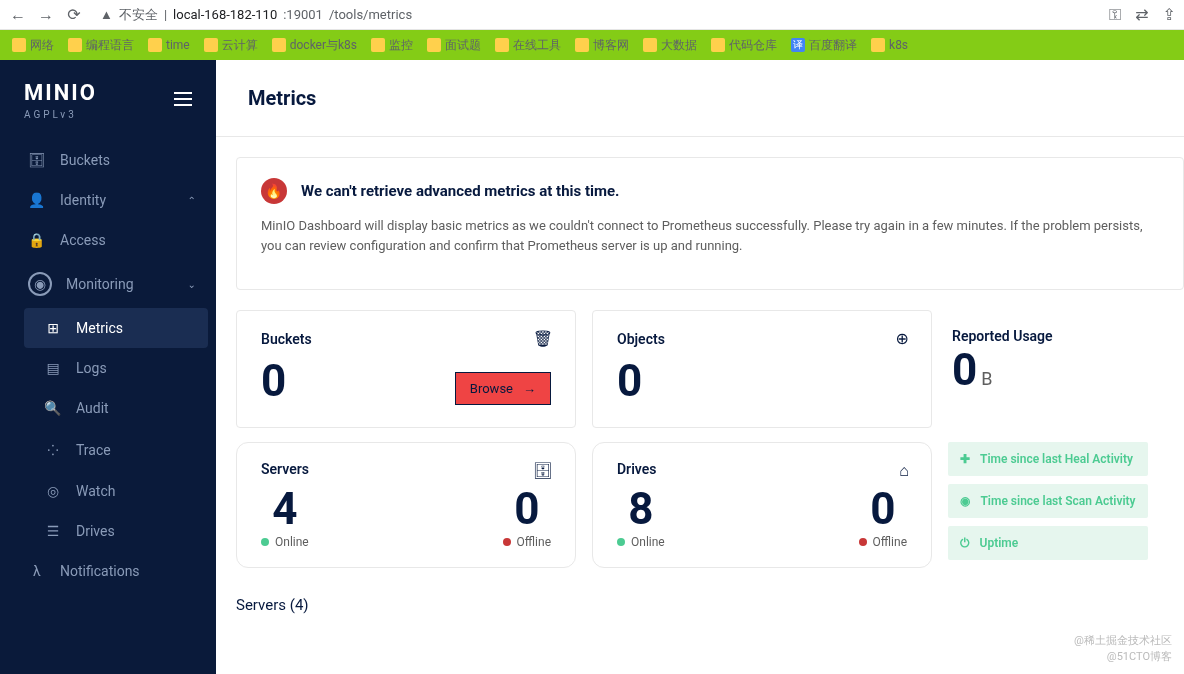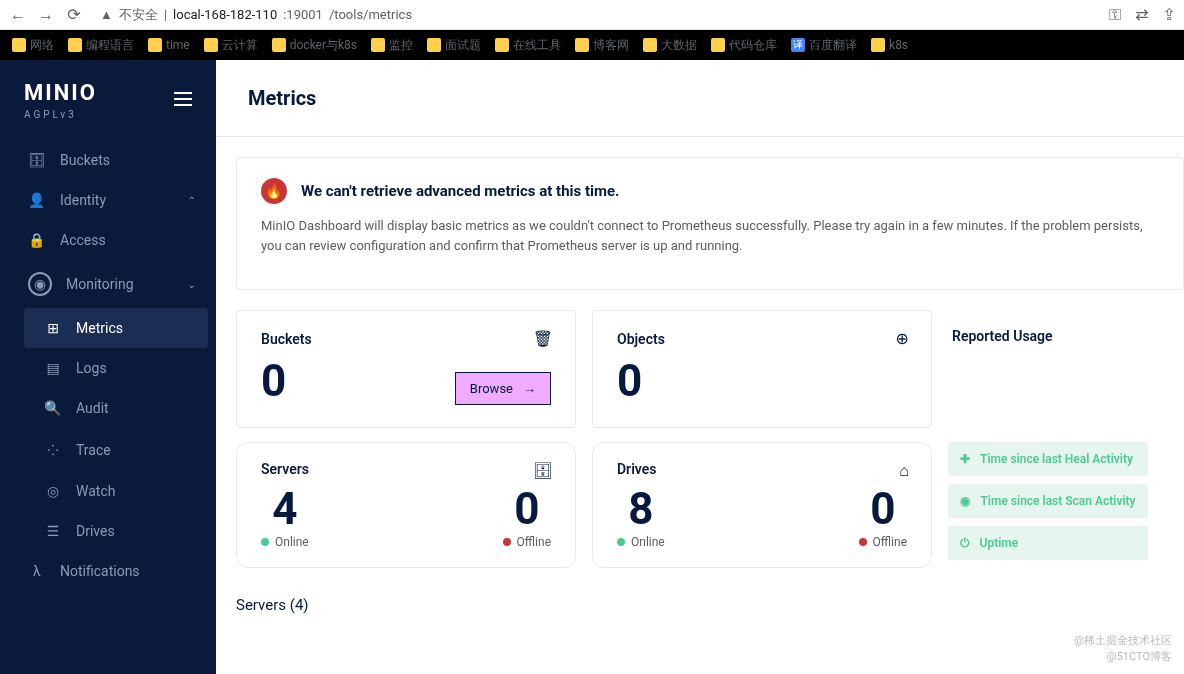--- a/index.html
+++ b/index.html
@@ -4,21 +4,21 @@
 <style>
 *{margin:0;padding:0;box-sizing:border-box;font-family:-apple-system,BlinkMacSystemFont,"Segoe UI",Roboto,sans-serif}
 body{width:1184px;height:674px;overflow:hidden;background:#fff}
 .browser-bar{height:30px;display:flex;align-items:center;padding:0 8px;gap:8px;background:#fff;border-bottom:1px solid #e5e5e5}
 .nav-btn{width:20px;height:20px;display:flex;align-items:center;justify-content:center;color:#5f6368;cursor:pointer}
 .url-bar{flex:1;display:flex;align-items:center;gap:6px;font-size:13px;color:#5f6368;padding:0 8px}
 .url-host{color:#202124}
 .url-port{color:#5f6368}
 .url-path{color:#5f6368}
 .br-icons{display:flex;gap:14px;color:#5f6368}
-.bookmarks{height:30px;display:flex;align-items:center;gap:14px;padding:0 12px;background:#000000;font-size:12px;color:#5f6368}
+.bookmarks{height:30px;display:flex;align-items:center;gap:14px;padding:0 12px;background:#84cc16;font-size:12px;color:#5f6368}
 .bm{display:flex;align-items:center;gap:4px;cursor:pointer}
 .bm-icon{width:14px;height:14px;background:#ffd04c;border-radius:2px}
 .bm-blue{width:14px;height:14px;background:#4285f4;border-radius:2px;color:#fff;font-size:10px;display:flex;align-items:center;justify-content:center}
 .app{display:flex;height:614px}
 .sidebar{width:216px;background:#0a1a3a;color:#fff;display:flex;flex-direction:column}
 .logo-area{padding:20px 24px;display:flex;align-items:center;justify-content:space-between}
 .logo{display:flex;flex-direction:column;align-items:flex-start}
 .logo-text{font-size:22px;font-weight:700;letter-spacing:2px}
 .logo-sub{font-size:10px;letter-spacing:3px;margin-top:4px;color:#8a9bb8}
 .menu-toggle{cursor:pointer}
@@ -39,21 +39,21 @@
 .alert-body{font-size:13px;color:#5e5e5e;line-height:1.5;margin-bottom:14px}
 .alert-link{color:#2781b0;text-decoration:underline;font-size:13px}
 .cards{display:flex;gap:16px;margin-bottom:14px}
 .card{border:1px solid #e8e8e8;border-radius:4px;padding:20px 24px;position:relative;background:#fff}
 .card-lg{flex:0 0 340px}
 .card-side{flex:0 0 200px;border:none;padding:18px 4px}
 .card-title{font-size:14px;font-weight:600;color:#07193e}
 .card-icon{position:absolute;top:18px;right:22px;color:#07193e}
 .card-val{font-size:44px;font-weight:700;color:#07193e;margin-top:8px}
 .card-unit{font-size:18px;color:#5e5e5e;margin-left:4px}
-.browse-btn{position:absolute;right:24px;bottom:22px;border:1px solid #07193e;background:#f0abfc;padding:8px 14px;font-size:13px;cursor:pointer;display:flex;align-items:center;gap:10px;color:#07193e}
+.browse-btn{position:absolute;right:24px;bottom:22px;border:1px solid #07193e;background:#ef4444;padding:8px 14px;font-size:13px;cursor:pointer;display:flex;align-items:center;gap:10px;color:#07193e}
 .row2{display:flex;gap:16px}
 .card-split{flex:0 0 340px;border:1px solid #e8e8e8;border-radius:12px;padding:18px 24px;position:relative;display:flex;justify-content:space-between}
 .split-col{text-align:center}
 .split-val{font-size:44px;font-weight:700;color:#07193e}
 .split-lab{font-size:12px;color:#5e5e5e;display:flex;align-items:center;gap:6px;justify-content:center}
 .dot{width:8px;height:8px;border-radius:50%}
 .dot-g{background:#4ccb92}
 .dot-r{background:#c83737}
 .sidecards{flex:0 0 200px;display:flex;flex-direction:column;gap:8px}
 .pill{background:#e6f6ee;padding:10px 12px;font-size:12px;color:#4ccb92;display:flex;align-items:center;gap:10px;border-radius:2px;font-weight:600}
@@ -223,20 +223,21 @@
               <span>→</span>
             </button>
         </div>
         <div class="card card-lg">
           <div class="card-title">Objects</div>
           <div class="card-icon">⊕</div>
           <div class="card-val">0</div>
         </div>
         <div class="card-side">
           <div class="card-title">Reported Usage</div>
+          <div><span class="card-val">0</span><span class="card-unit">B</span></div>
         </div>
       </div>
 
       <div class="row2">
         <div class="card-split">
           <div style="position:absolute;top:18px;left:24px" class="card-title">Servers</div>
           <div class="card-icon">🗄</div>
           <div class="split-col" style="margin-top:22px">
             <div class="split-val">4</div>
             <div class="split-lab">

